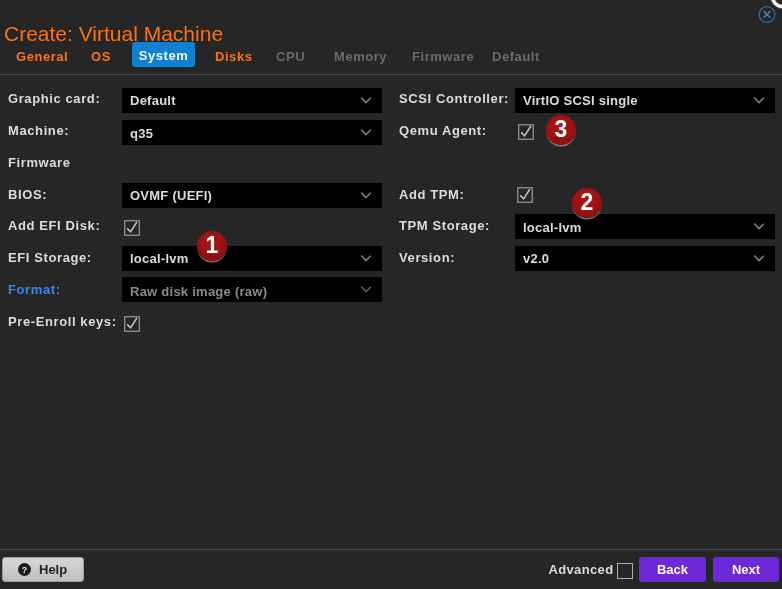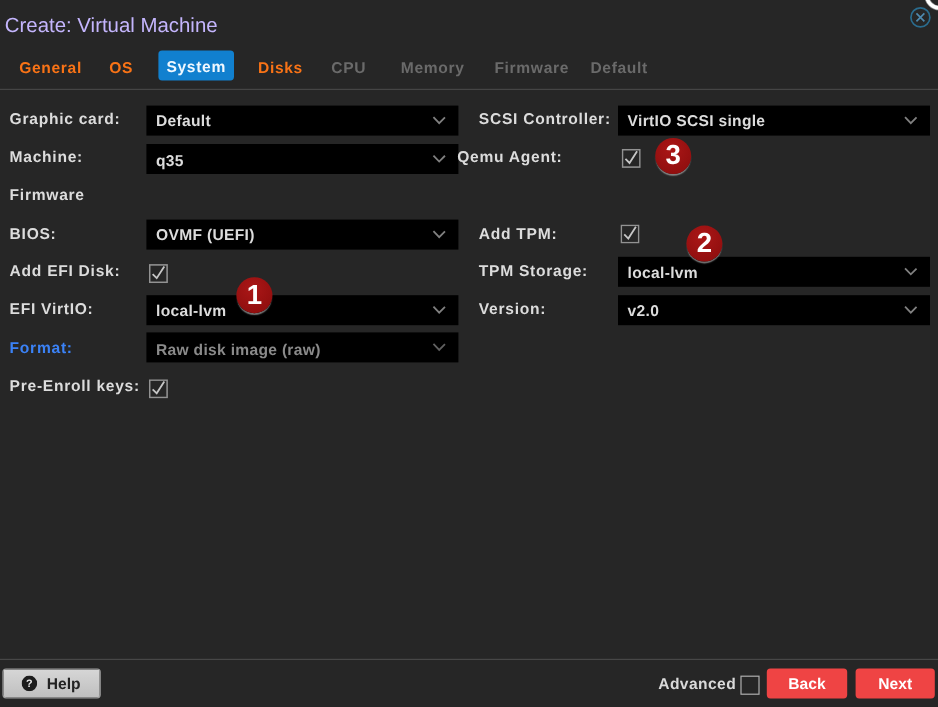--- a/index.html
+++ b/index.html
@@ -1,30 +1,30 @@
 <!DOCTYPE html>
 <html><head>
 <meta charset="utf-8">
 <style>
   html,body{margin:0;padding:0}
   body{width:782px;height:589px;background:#262626;font-family:"Liberation Sans",sans-serif;position:relative;overflow:hidden}
   .abs{position:absolute}
-  .title{left:4px;top:12px;font-size:17px;color:#c4b5fd;font-weight:400;letter-spacing:0px}
+  .title{left:4px;top:22px;font-size:21px;color:#f97316;font-weight:400;letter-spacing:0px}
   .tabtxt{top:49.5px;font-size:13px;font-weight:bold;color:#f97316;line-height:13px;letter-spacing:0.55px}
   .tabdis{color:#6a6a6a}
   .tabactive{left:132px;top:42px;width:63px;height:25px;background:#1180cf;border-radius:3px;color:#f0f8ff;font-size:13px;font-weight:bold;text-align:center;line-height:27.5px;letter-spacing:0.55px}
   .lbl{font-size:13px;font-weight:bold;color:#dcdcdc;line-height:13px;letter-spacing:0.6px}
   .lbl-dis{color:#3b82f6}
   .field{background:#000000;height:25px;border-radius:0;}
   .field .val{position:absolute;left:8px;top:6.5px;letter-spacing:0.25px;font-size:13px;font-weight:bold;color:#dcdcdc;line-height:13px;white-space:nowrap}
   .field.dis .val{color:#8a8a8a;top:7.5px}
   .field svg.chev{position:absolute;right:10px;top:6px}
   .cb{width:14px;height:14px;border:1px solid #aeaeae;background:transparent}
   .circ{width:30px;height:30px;border-radius:50%;background:radial-gradient(circle at 45% 32%,#a81616 8%,#930f0f 70%,#8d0d0d 100%);color:#fff;font-weight:bold;font-size:23px;text-align:center;line-height:29.5px;box-shadow:0 2px 1px -0.5px rgba(190,190,190,.62);}
-  .btn{height:25px;background:#ef4444;border-radius:3px;color:#fff;font-size:13px;font-weight:bold;text-align:center;line-height:25px}
+  .btn{height:25px;background:#6d28d9;border-radius:3px;color:#fff;font-size:13px;font-weight:bold;text-align:center;line-height:25px}
   .helpbtn{left:2px;top:557px;width:82px;height:25px;background:linear-gradient(#d6d6d6,#bfbfbf);border:1px solid #9e9e9e;border-radius:3px;box-sizing:border-box}
 </style>
 </head>
 <body>
   <div class="abs title">Create: Virtual Machine</div>
 
   <svg class="abs" style="left:756px;top:3px" width="23" height="23" viewBox="0 0 23 23">
     <circle cx="11" cy="11.5" r="7.9" fill="none" stroke="#2a6c8e" stroke-width="1.4"></circle>
     <path d="M7.7 8.2 L14.3 14.8 M14.3 8.2 L7.7 14.8" stroke="#4e89ad" stroke-width="1.4" fill="none"></path>
   </svg>
@@ -42,21 +42,21 @@
   <div class="abs tabtxt tabdis" style="left:334px">Memory</div>
   <div class="abs tabtxt tabdis" style="left:412px">Firmware</div>
   <div class="abs tabtxt tabdis" style="left:492px">Default</div>
   <div class="abs" style="top:73.8px;left:0;width:782px;height:1.6px;background:#454545"></div>
 
   <div class="abs lbl" style="left:8px;top:92.1px">Graphic card:</div>
   <div class="abs lbl" style="left:8px;top:123.9px">Machine:</div>
   <div class="abs lbl" style="left:8px;top:155.7px">Firmware</div>
   <div class="abs lbl" style="left:8px;top:187.5px">BIOS:</div>
   <div class="abs lbl" style="left:8px;top:219.3px">Add EFI Disk:</div>
-  <div class="abs lbl" style="left:8px;top:251.1px">EFI VirtIO:</div>
+  <div class="abs lbl" style="left:8px;top:251.1px">EFI Storage:</div>
   <div class="abs lbl lbl-dis" style="left:8px;top:282.9px">Format:</div>
   <div class="abs lbl" style="left:8px;top:314.7px">Pre-Enroll keys:</div>
 
   <div class="abs field" style="left:122px;top:87.5px;width:259.5px">
     <span class="val">Default</span>
     <svg class="chev" width="12" height="12" viewBox="0 0 12 12">
       <path d="M1.2 3.6 L6 8.6 L10.8 3.8" fill="none" stroke="#808080" stroke-width="1.5"></path>
     </svg>
   </div>
   <div class="abs field" style="left:122px;top:120px;width:259.5px">
@@ -91,21 +91,21 @@
     </svg>
   </div>
   <div class="abs" style="left:123.5px;top:315.8px">
     <svg width="16" height="16" viewBox="0 0 16 16">
       <rect x="0.75" y="0.75" width="14.5" height="14.5" fill="none" stroke="#929292" stroke-width="1.3"></rect>
       <path d="M3.2 8.4 L6.6 11.8 L12.9 2.0" fill="none" stroke="#c6c6c6" stroke-width="1.5"></path>
     </svg>
   </div>
 
   <div class="abs lbl" style="left:399px;top:92.1px">SCSI Controller:</div>
-  <div class="abs lbl" style="left:381px;top:123.9px">Qemu Agent:</div>
+  <div class="abs lbl" style="left:399px;top:123.9px">Qemu Agent:</div>
   <div class="abs lbl" style="left:399px;top:187.5px">Add TPM:</div>
   <div class="abs lbl" style="left:399px;top:219.3px">TPM Storage:</div>
   <div class="abs lbl" style="left:399px;top:251.1px">Version:</div>
 
   <div class="abs field" style="left:515px;top:87.5px;width:260px">
     <span class="val">VirtIO SCSI single</span>
     <svg class="chev" width="12" height="12" viewBox="0 0 12 12">
       <path d="M1.2 3.6 L6 8.6 L10.8 3.8" fill="none" stroke="#808080" stroke-width="1.5"></path>
     </svg>
   </div>

